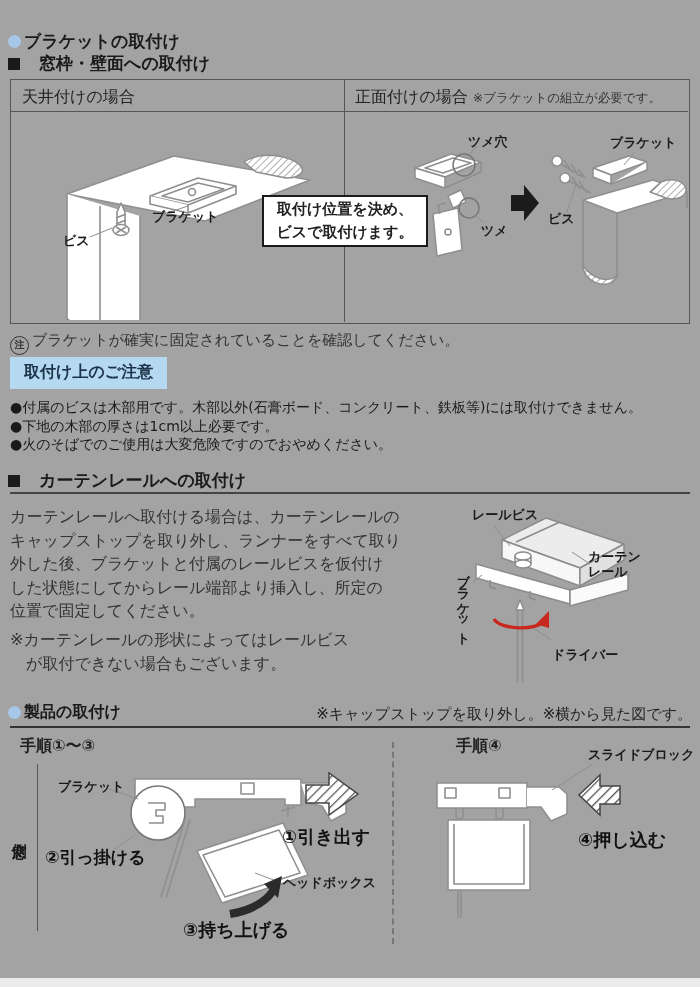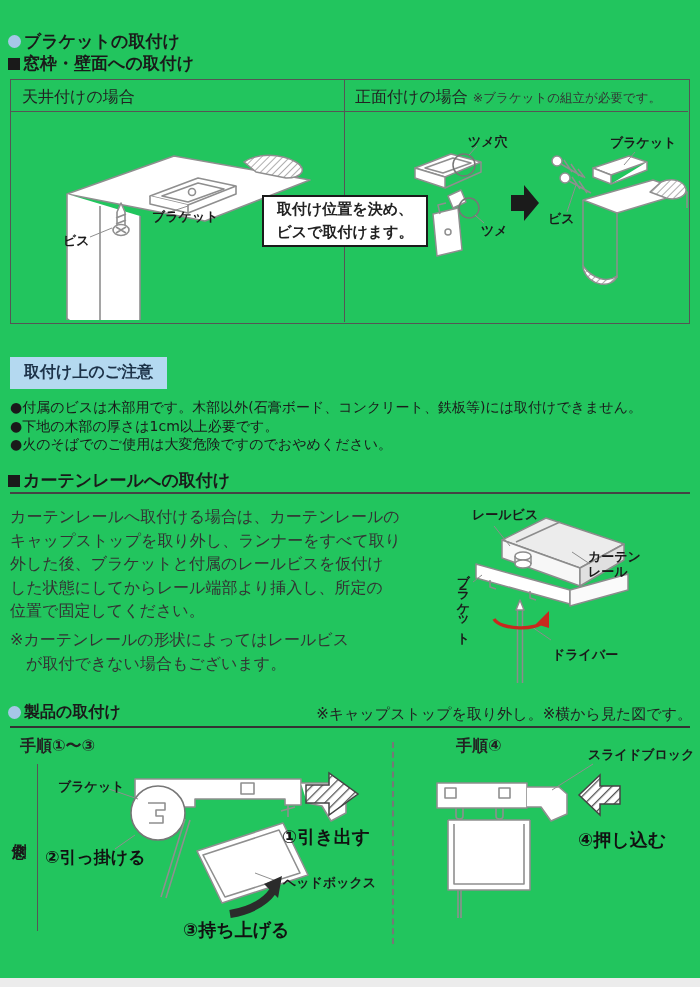--- a/index.html
+++ b/index.html
@@ -1,20 +1,20 @@
 <!DOCTYPE html>
 <html><head>
 <meta charset="utf-8">
 <style>
   html,body{margin:0;padding:0;background:#fff;}
-  .page{position:relative;width:700px;height:987px;background:#22c55e;overflow:hidden;
+  .page{position:relative;width:700px;height:987px;background:#a3a3a3;overflow:hidden;
         font-family:"DejaVu Sans",sans-serif;color:#222;}
   .abs{position:absolute;}
   .h1{font-size:17px;font-weight:bold;color:#1a1a1a;white-space:nowrap;display:flex;align-items:center;gap:3px;}
-  .h2{font-size:17px;font-weight:bold;color:#1a1a1a;white-space:nowrap;display:flex;align-items:center;gap:3px;}
+  .h2{font-size:17px;font-weight:bold;color:#1a1a1a;white-space:nowrap;display:flex;align-items:center;gap:19px;}
   .bullet-blue{width:13px;height:13px;border-radius:50%;background:#a6c7e7;display:inline-block;}
   .sq{width:12px;height:12px;background:#1a1a1a;display:inline-block;}
   .tborder{border:1.3px solid #555;}
   .lbl{font-size:13px;font-weight:bold;color:#1a1a1a;white-space:nowrap;line-height:1.15;}
   .steplbl{font-size:18px;font-weight:bold;color:#111;white-space:nowrap;}
   .pre{white-space:pre-line;}
   .vert{writing-mode:vertical-rl;text-orientation:upright;}
   .note-circ{display:inline-flex;align-items:center;justify-content:center;width:17px;height:17px;
              border:1.3px solid #333;border-radius:50%;font-size:10px;font-weight:bold;color:#333;
              margin-right:3px;vertical-align:-3px;}
@@ -134,20 +134,23 @@
     </svg>
     <div class="abs lbl" style="left:123px;top:19px;">ツメ穴</div>
     <div class="abs lbl" style="left:136px;top:108px;">ツメ</div>
     <div class="abs lbl" style="left:265px;top:20px;">ブラケット</div>
     <div class="abs lbl" style="left:203px;top:96px;">ビス</div>
   </div>
 
   <div class="abs center-box pre" style="left:262px;top:195px;width:162px;height:48px;">取付け位置を決め、
 ビスで取付けます。</div>
 
+  <div class="abs" style="left:10px;top:331px;font-size:15px;color:#333;white-space:nowrap;">
+    <span class="note-circ">注</span><span>ブラケットが確実に固定されていることを確認してください。</span>
+  </div>
 
   <div class="abs caution-box" style="left:10px;top:357px;">取付け上のご注意</div>
   <div class="abs blist" style="left:10px;top:398px;">
     <div>●付属のビスは木部用です。木部以外(石膏ボード、コンクリート、鉄板等)には取付けできません。</div>
     <div>●下地の木部の厚さは1cm以上必要です。</div>
     <div>●火のそばでのご使用は大変危険ですのでおやめください。</div>
   </div>
 
   <div class="abs h2" style="left:8px;top:469px;">
     <span class="sq"></span>

